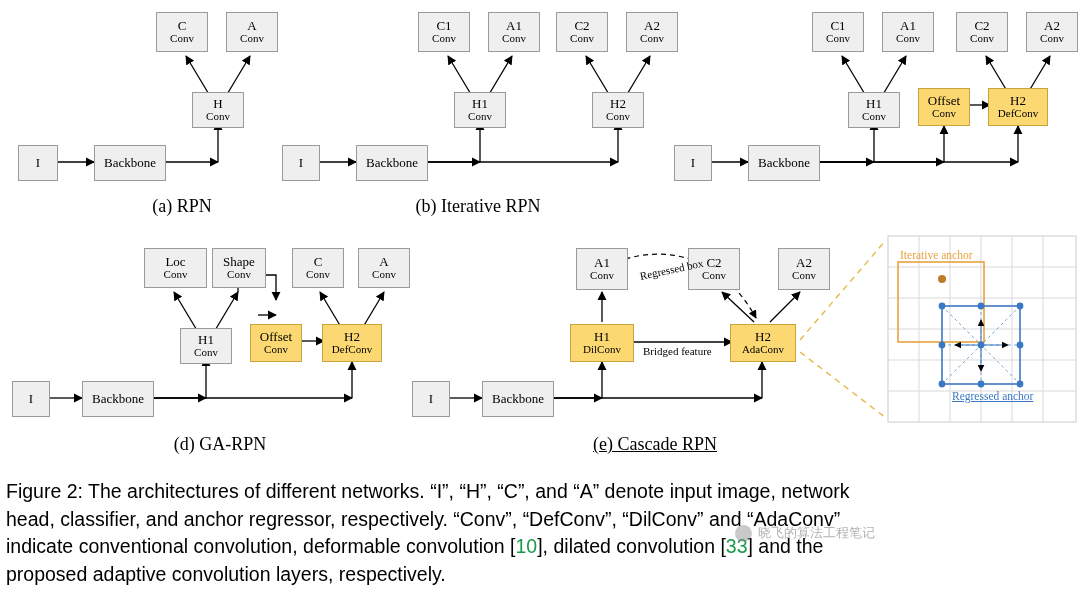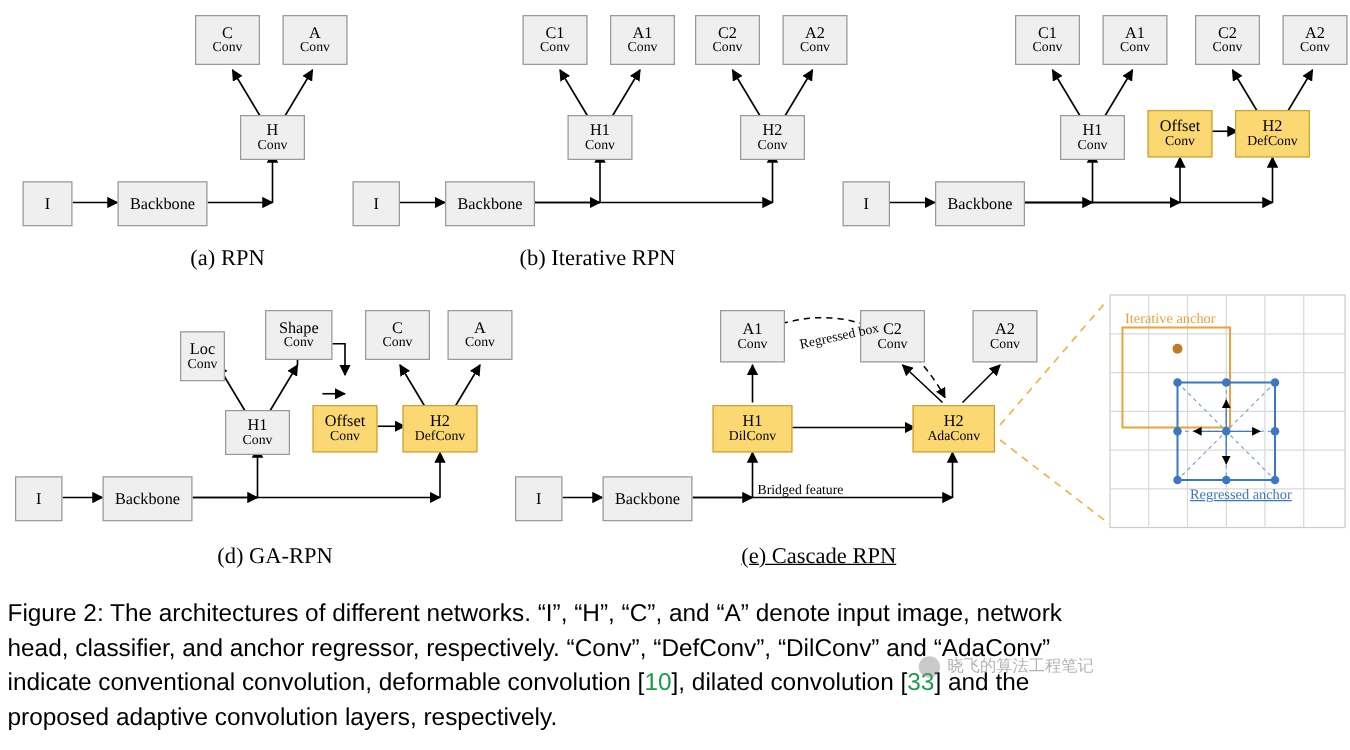--- a/index.html
+++ b/index.html
@@ -336,21 +336,21 @@
     <span class="t2">Conv</span>
   </div>
   <div class="node yellow" style="left:250px;top:324px;width:52px;height:38px;">
     <span class="t1">Offset</span>
     <span class="t2">Conv</span>
   </div>
   <div class="node yellow" style="left:322px;top:324px;width:60px;height:38px;">
     <span class="t1">H2</span>
     <span class="t2">DefConv</span>
   </div>
-  <div class="node" style="left:144px;top:265px;width:36px;height:40px;">
+  <div class="node" style="left:144px;top:248px;width:63px;height:40px;">
     <span class="t1">Loc</span>
     <span class="t2">Conv</span>
   </div>
   <div class="node" style="left:212px;top:248px;width:54px;height:40px;">
     <span class="t1">Shape</span>
     <span class="t2">Conv</span>
   </div>
   <div class="node" style="left:292px;top:248px;width:52px;height:40px;">
     <span class="t1">C</span>
     <span class="t2">Conv</span>
@@ -381,21 +381,21 @@
   </div>
   <div class="node" style="left:688px;top:248px;width:52px;height:42px;">
     <span class="t1">C2</span>
     <span class="t2">Conv</span>
   </div>
   <div class="node" style="left:778px;top:248px;width:52px;height:42px;">
     <span class="t1">A2</span>
     <span class="t2">Conv</span>
   </div>
   <div class="edge-label rot-label" style="left:640px;top:270px;">Regressed box</div>
-  <div class="edge-label" style="left:606px;top:345px;margin-top:41px;">Bridged feature</div>
+  <div class="edge-label" style="left:643px;top:345px;">Bridged feature</div>
   <div class="caption-sub" style="left:540px;top:434px;width:230px;text-decoration:underline;">(e) Cascade RPN</div>
 
   <div class="anchor-title pre">Iterative anchor</div>
   <div class="anchor-title reg">Regressed anchor</div>
 
   <div class="fig-caption">
     <div>Figure 2:  The architectures of different networks.  “I”, “H”, “C”, and “A” denote input image, network</div>
     <div>head, classifier, and anchor regressor, respectively. “Conv”, “DefConv”, “DilConv” and “AdaConv”</div>
     <div><span>indicate conventional convolution, deformable convolution [<span class="cite">10</span>], dilated convolution [<span class="cite">33</span>] and the</span></div>
     <div>proposed adaptive convolution layers, respectively.</div>

